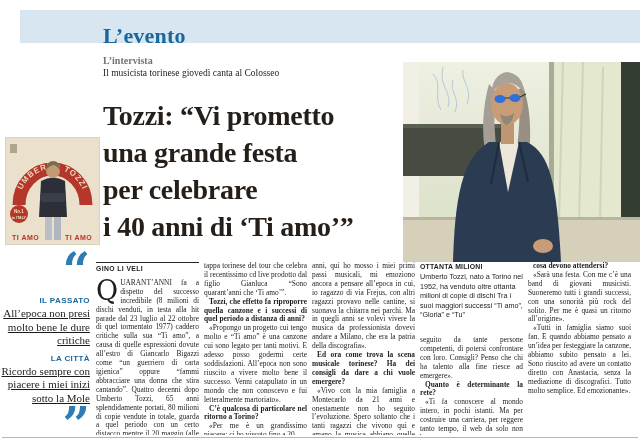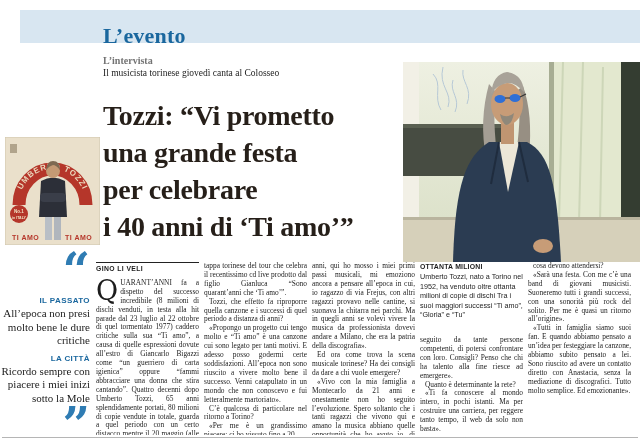--- a/index.html
+++ b/index.html
@@ -27,27 +27,27 @@
   
   .album{position:absolute;left:5px;top:137px;width:95px;height:108px;}
 
   
   .pullquotes{position:absolute;left:0;top:250px;width:90px;text-align:right;}
   .pq-glyph{font-family:"DejaVu Serif",serif;font-weight:bold;color:#2f7cb3;
             font-size:48px;line-height:40px;}
   .pq-glyph.close{margin-top:0px;}
   .pq-label{font-family:"Liberation Sans",sans-serif;font-weight:bold;color:#1a679e;
             font-size:8px;letter-spacing:.4px;margin-top:6px;}
-  .pq-text{font-size:11px;line-height:13.5px;color:#1c1c1c;margin-top:2px;}
+  .pq-text{font-size:11px;line-height:13.5px;color:#1c1c1c;margin-top:2px;text-decoration:underline;}
 
   
   .col{position:absolute;top:262px;width:103px;height:173px;overflow:hidden;
        font-size:7.4px;line-height:8.9px;text-align:justify;color:#1c1c1c;}
   .col p{margin:0;}
-  .col .q{font-weight:normal;text-indent:5px;}
+  .col .q{font-weight:bold;text-indent:5px;}
   .col .ind{text-indent:5px;}
   .c1{left:96px;} .c2{left:204px;} .c3{left:312px;} .c4{left:420px;} .c5{left:528px;}
 
   .byline{font-family:"Liberation Sans",sans-serif;font-weight:bold;font-size:6.8px;
           letter-spacing:.4px;border-top:1px solid #222;padding:2px 0 5px;text-align:left;}
   .dropcap{float:left;font-family:"DejaVu Serif",serif;font-size:27px;line-height:23px;
            padding-right:2px;color:#1c1c1c;}
   .smallcaps{text-transform:none;}
 
   .caption{font-family:"Liberation Sans",sans-serif;text-align:left;height:74px;

